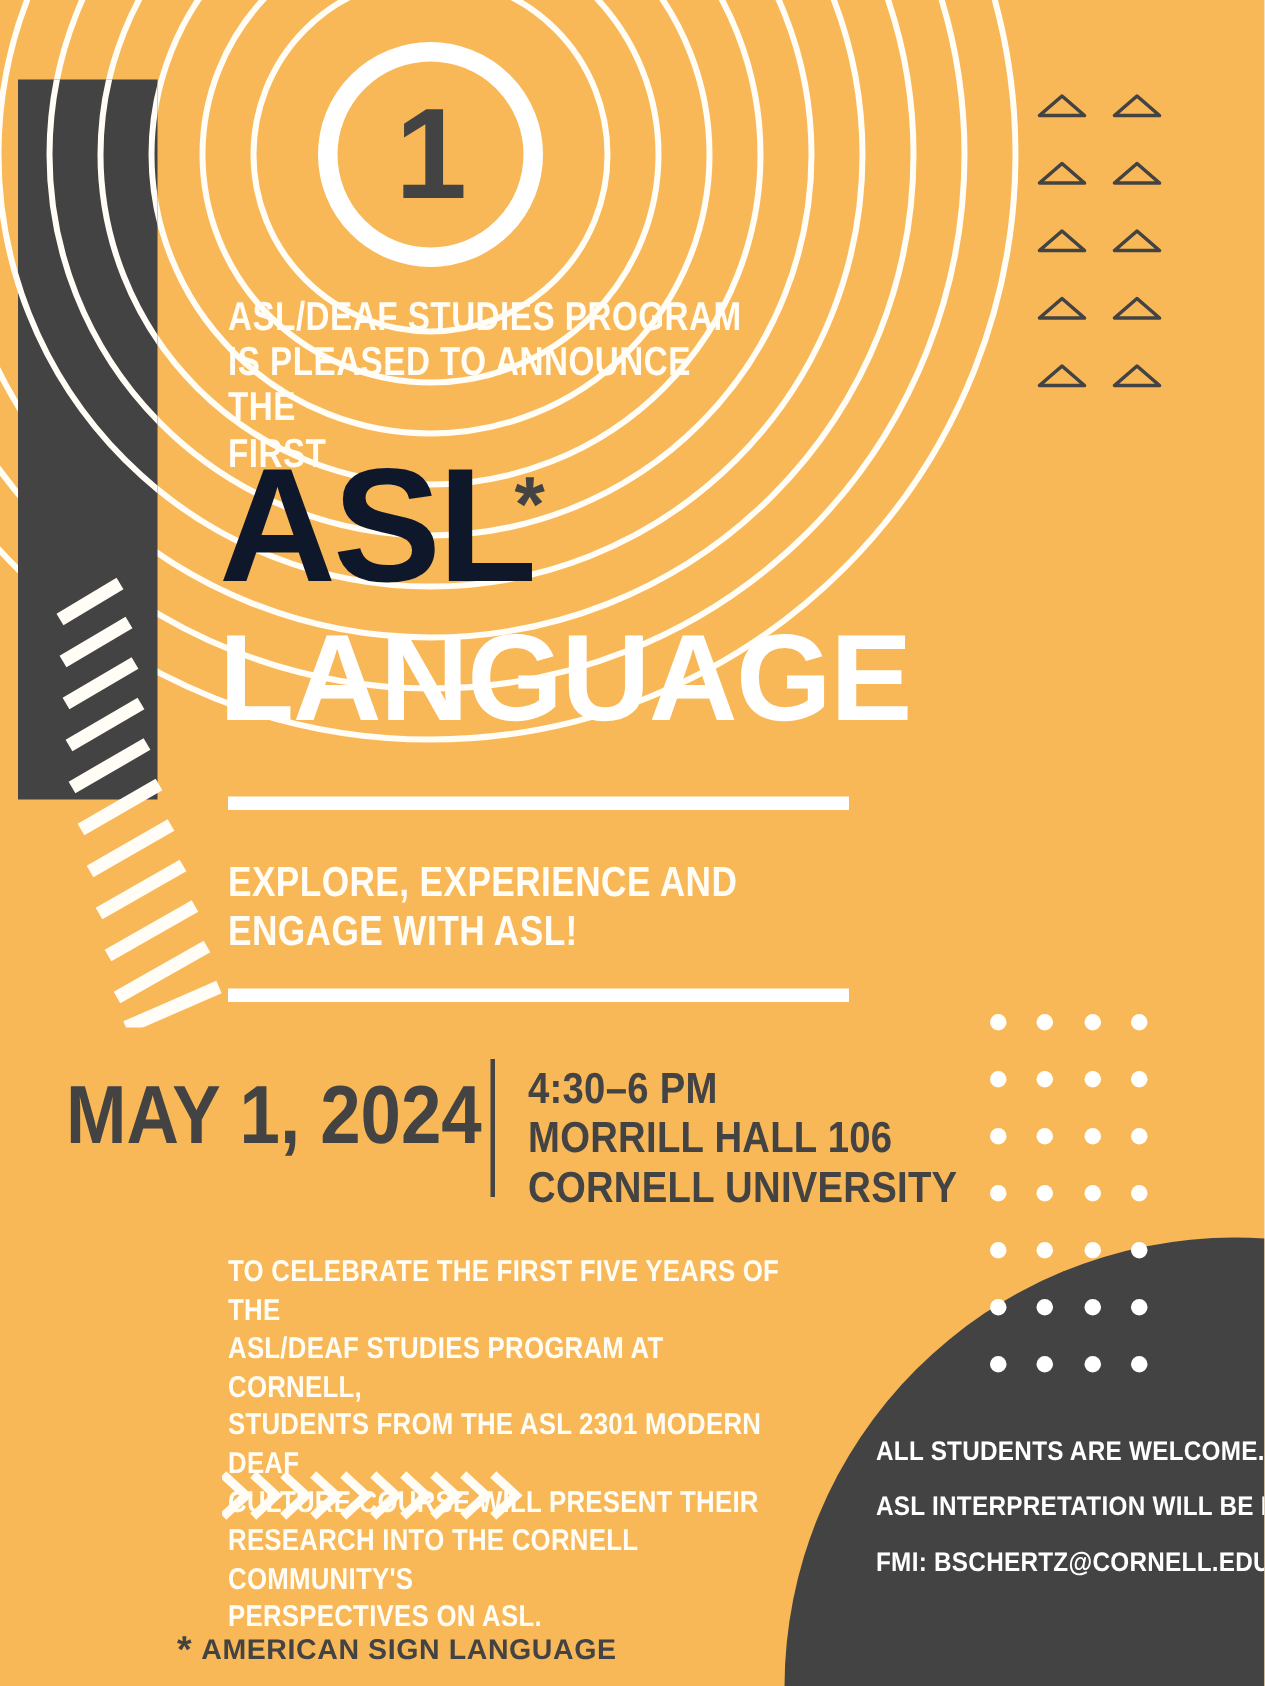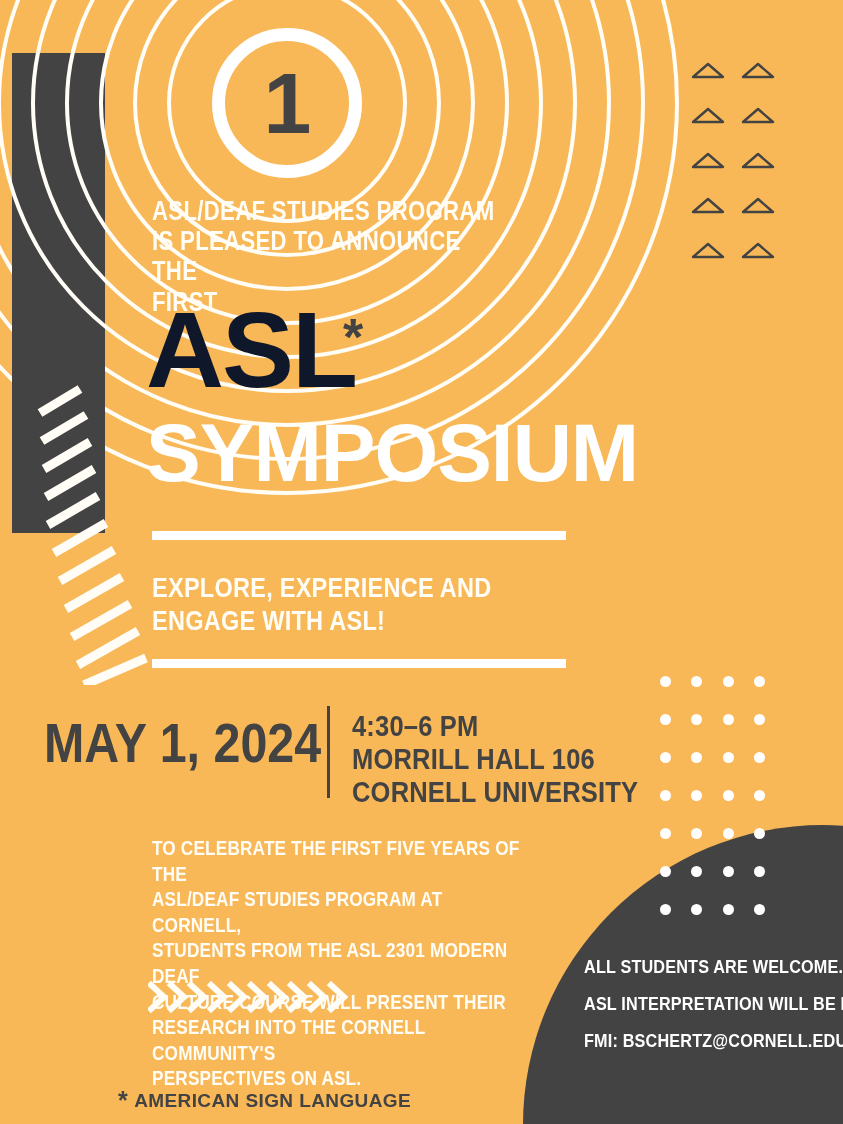--- a/index.html
+++ b/index.html
@@ -426,21 +426,21 @@
   <div class="content">
 
     <div class="eyebrow">
       <div>ASL/DEAF STUDIES PROGRAM</div>
       <div>IS PLEASED TO ANNOUNCE THE</div>
       <div>FIRST</div>
     </div>
 
     <div class="title-asl">ASL</div>
     <div class="title-star">*</div>
-    <div class="title-symp">SYMPOSIUM</div>
+    <div class="title-symp">LANGUAGE</div>
 
     <div class="rule rule-top"></div>
 
     <div class="tagline">
       <div>EXPLORE, EXPERIENCE AND</div>
       <div>ENGAGE WITH ASL!</div>
     </div>
 
     <div class="rule rule-bot"></div>
 

